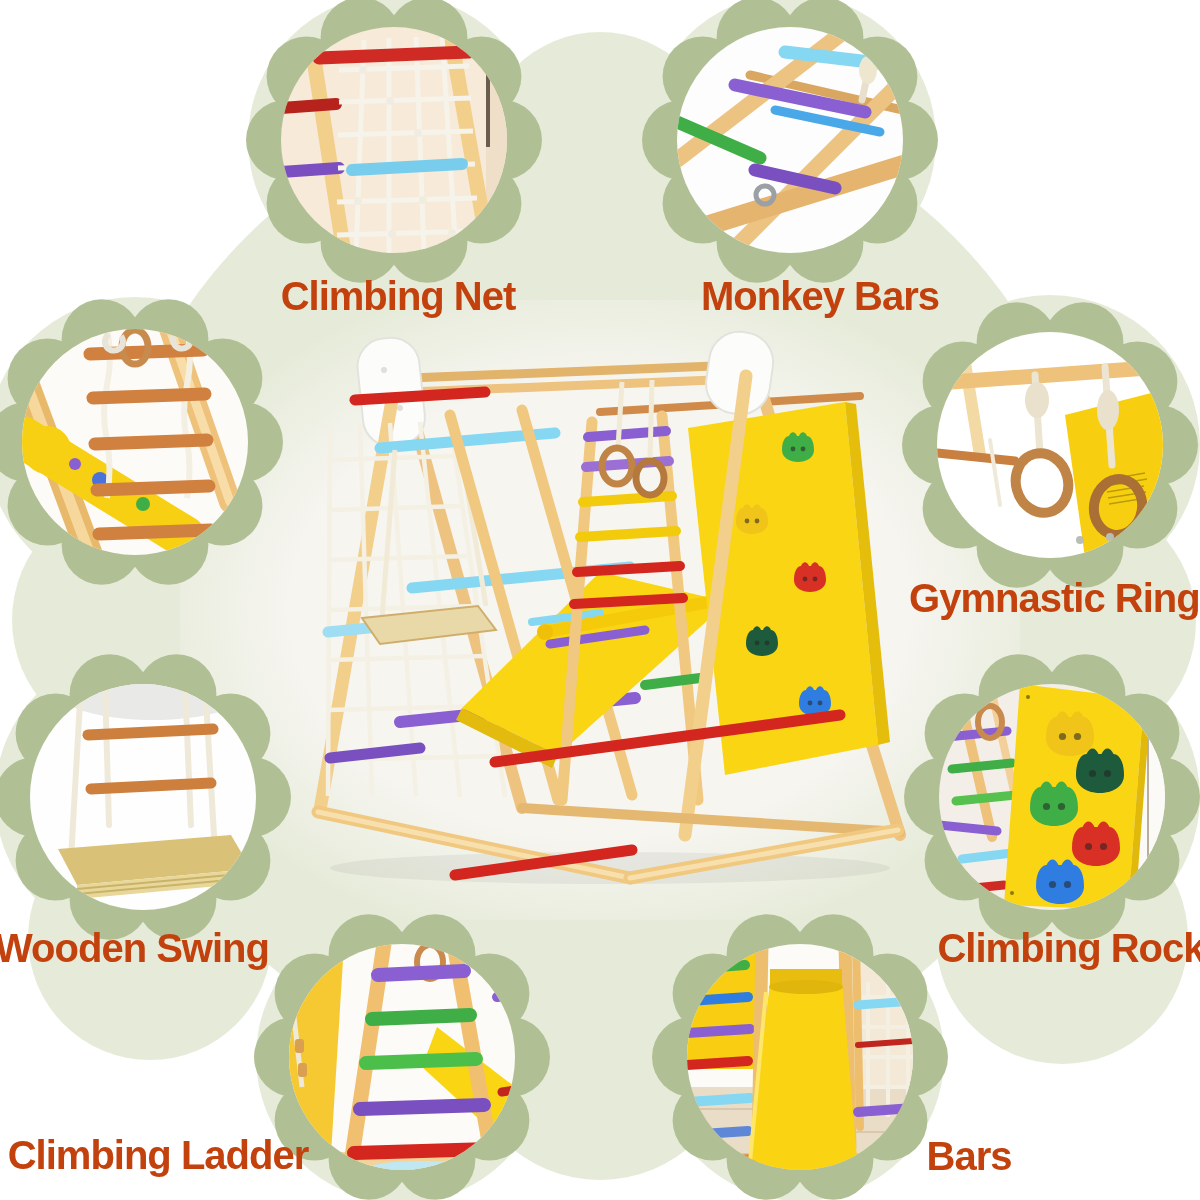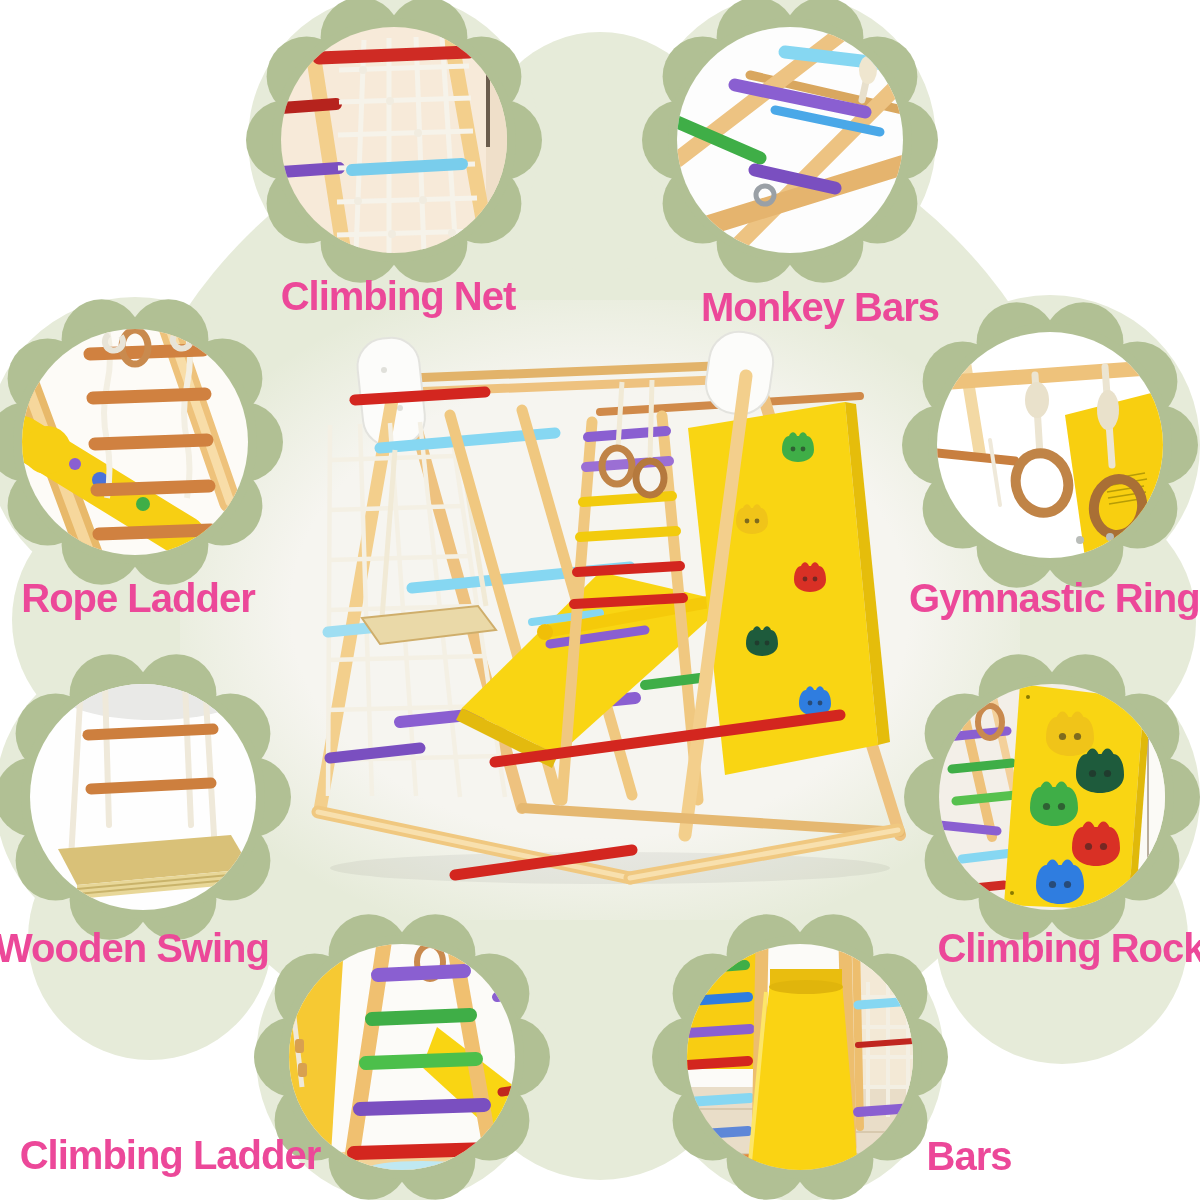--- a/index.html
+++ b/index.html
@@ -9,39 +9,39 @@
   }
   .cloud-bg{position:absolute;left:0;top:0;}
   .photo-backdrop{
     position:absolute;left:180px;top:300px;width:840px;height:620px;
     background:radial-gradient(ellipse at 50% 50%, #f6f5f0 52%, rgba(246,245,240,0) 78%);
   }
   .product-svg{position:absolute;left:300px;top:330px;}
   .feature{position:absolute;width:300px;height:300px;}
   .feature-label{
     position:absolute;transform:translateX(-50%);
-    font-size:40px;font-weight:600;letter-spacing:-1px;color:#ec4899;
+    font-size:40px;font-weight:600;letter-spacing:-1px;color:#c2410c;
     white-space:nowrap;line-height:1.05;
   }
   
   #f-climbing-net{left:244px;top:-10px;}
   #f-monkey-bars{left:640px;top:-10px;}
   #f-rope-ladder{left:-15px;top:292px;}
   #f-gymnastic-rings{left:900px;top:295px;}
   #f-wooden-swing{left:-7px;top:647px;}
   #f-climbing-rock{left:902px;top:647px;}
   #f-climbing-ladder{left:252px;top:907px;}
   #f-slide{left:650px;top:907px;}
   #l-climbing-net{left:398px;top:275px;}
-  #l-monkey-bars{left:820px;top:275px;margin-top:11px;}
+  #l-monkey-bars{left:820px;top:275px;}
   #l-rope-ladder{left:138px;top:577px;}
   #l-gymnastic-rings{left:1065px;top:577px;}
   #l-wooden-swing{left:132px;top:927px;}
   #l-climbing-rock{left:1071px;top:927px;}
-  #l-climbing-ladder{left:158px;top:1134px;margin-left:12px;}
+  #l-climbing-ladder{left:158px;top:1134px;}
   #l-slide{left:969px;top:1135px;}
 </style>
 </head>
 <body>
 
 <div class="canvas">
 
   <svg width="0" height="0" style="position:absolute">
     <defs>
       <g id="flower">
@@ -479,20 +479,19 @@
         <polygon points="-30,-75 42,-75 58,113 -52,113" fill="#fad313"></polygon>
         <rect x="-30" y="-88" width="72" height="18" fill="#e9bd0f"></rect>
         <ellipse cx="6" cy="-70" rx="37" ry="7" fill="#e0b50c"></ellipse>
         <line x1="-34" y1="-65" x2="-50" y2="105" stroke="#fde668" stroke-width="4"></line>
       </g>
     </svg>
   </div>
 
   <div class="feature-label" id="l-climbing-net">Climbing Net</div>
   <div class="feature-label" id="l-monkey-bars">Monkey Bars</div>
-  <div class="feature-label" id="l-rope-ladder">Rope Ladder</div>
   <div class="feature-label" id="l-gymnastic-rings">Gymnastic Rings</div>
   <div class="feature-label" id="l-wooden-swing">Wooden Swing</div>
   <div class="feature-label" id="l-climbing-rock">Climbing Rock</div>
   <div class="feature-label" id="l-climbing-ladder">Climbing Ladder</div>
   <div class="feature-label" id="l-slide">Bars</div>
 
 </div>
 
 </body></html>

